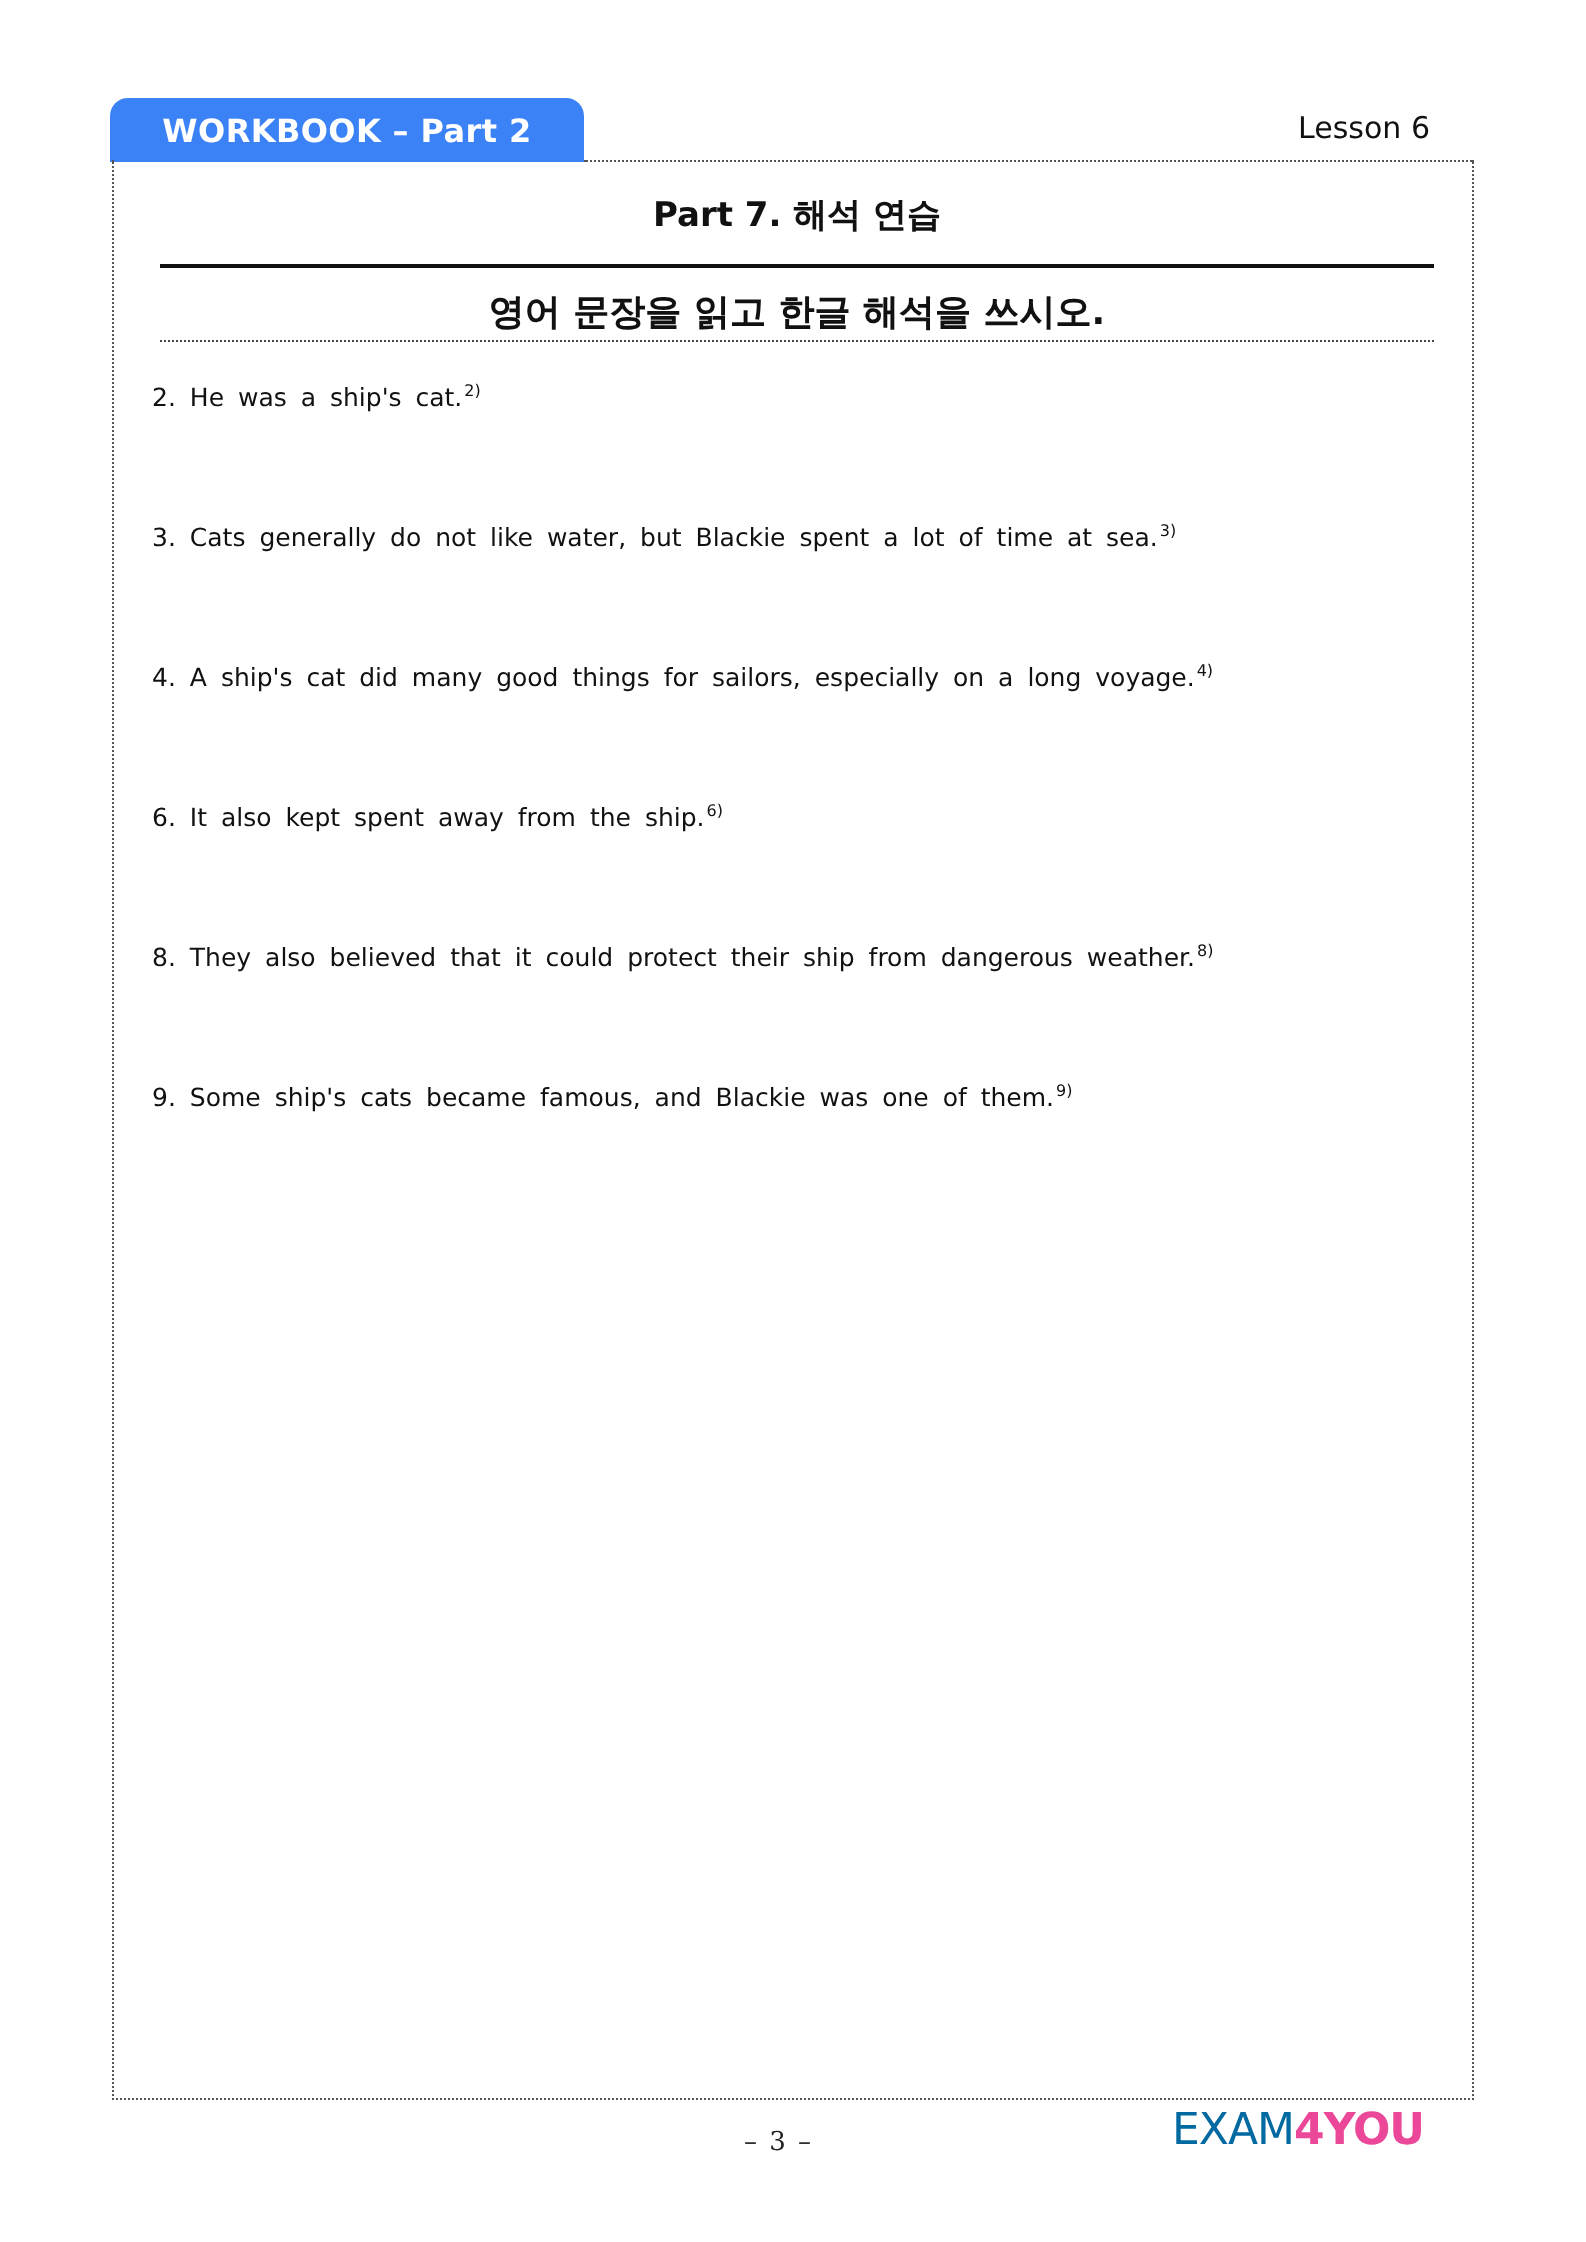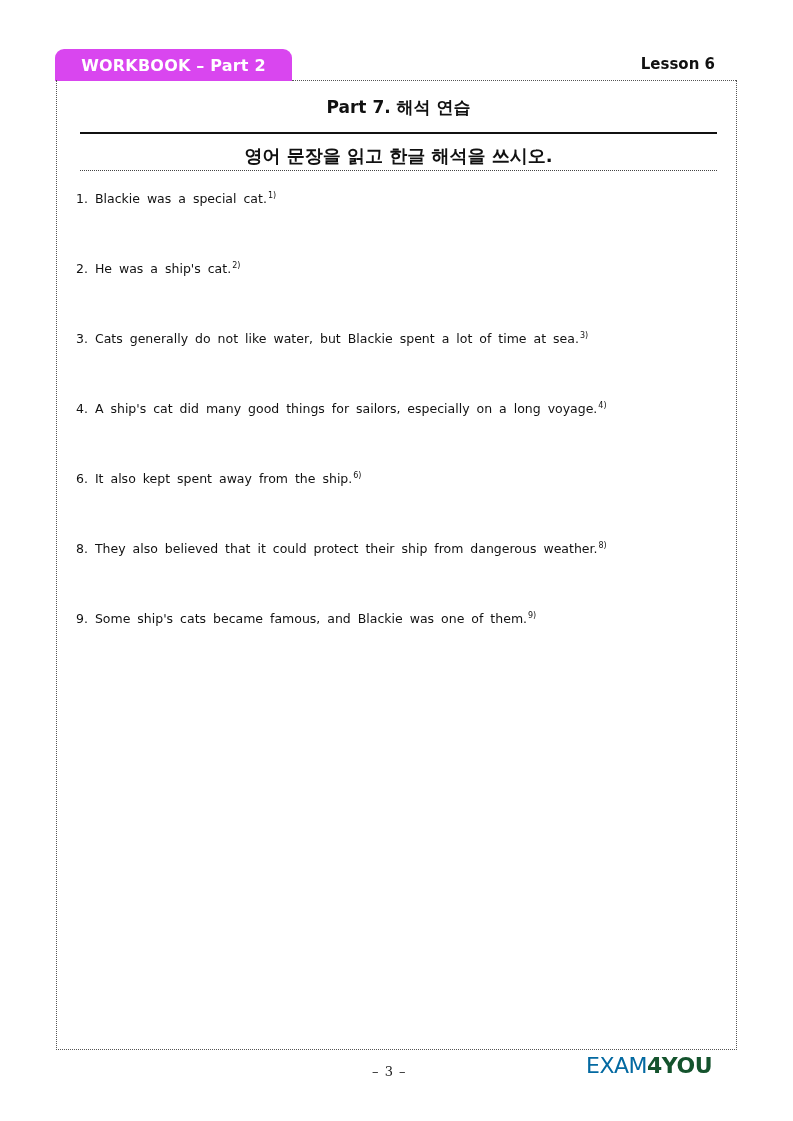--- a/index.html
+++ b/index.html
@@ -2,28 +2,28 @@
 <html><head>
   <meta charset="utf-8">
   <style>
     html, body { margin: 0; padding: 0; background: #ffffff; }
     body {
       width: 793px; height: 1121px; position: relative; overflow: hidden;
       font-family: "DejaVu Sans", "Liberation Sans", sans-serif; color: #111;
     }
     .tab {
       position: absolute; left: 55px; top: 49px; width: 237px; height: 32px;
-      background: #d946ef; border-radius: 9px 9px 0 0;
+      background: #3b82f6; border-radius: 9px 9px 0 0;
       color: #ffffff; font-weight: bold; font-size: 16px;
       display: flex; align-items: center; justify-content: center;
       letter-spacing: 0.2px;
     }
     .lesson {
       position: absolute; right: 78px; top: 55px;
-      font-weight: bold; font-size: 15px; color: #111;
+      font-weight: normal; font-size: 15px; color: #111;
     }
     .frame {
       position: absolute; left: 56px; top: 80px; width: 679px; height: 969px;
       border: 1px dotted #555; border-top: none;
     }
     .frame-top {
       position: absolute; left: 292px; top: 80px; width: 444px; height: 0;
       border-top: 1px dotted #555;
     }
     .title {
@@ -46,40 +46,39 @@
     }
     .q sup { font-size: 8px; vertical-align: 5px; margin-left: 1px; word-spacing: 0; }
     .page-num {
       position: absolute; left: 372px; top: 1064px;
       font-family: "DejaVu Serif", serif; font-size: 13px; color: #222; letter-spacing: 1px;
     }
     .logo {
       position: absolute; left: 586px; top: 1053px; font-size: 22px; letter-spacing: -0.5px;
     }
     .logo .a { color: #0369a1; }
-    .logo .b { color: #14532d; font-weight: bold; }
+    .logo .b { color: #ec4899; font-weight: bold; }
   </style>
 </head>
 <body>
 
 <div class="tab">
   <span>WORKBOOK – Part 2</span>
 </div>
 <div class="lesson">Lesson 6</div>
 
 <div class="frame-top"></div>
 <div class="frame"></div>
 
 <div class="title">Part 7. 해석 연습</div>
 <div class="rule-thick"></div>
 <div class="instruction">영어 문장을 읽고 한글 해석을 쓰시오.</div>
 <div class="rule-dotted"></div>
 
 <div class="questions">
-  <div class="q"><span>1.</span> <span>Blackie was a special cat.</span><sup>1)</sup></div>
   <div class="q"><span>2.</span> <span>He was a ship's cat.</span><sup>2)</sup></div>
   <div class="q"><span>3.</span> <span>Cats generally do not like water, but Blackie spent a lot of time at sea.</span><sup>3)</sup></div>
   <div class="q"><span>4.</span> <span>A ship's cat did many good things for sailors, especially on a long voyage.</span><sup>4)</sup></div>
   <div class="q"><span>6.</span> <span>It also kept spent away from the ship.</span><sup>6)</sup></div>
   <div class="q"><span>8.</span> <span>They also believed that it could protect their ship from dangerous weather.</span><sup>8)</sup></div>
   <div class="q"><span>9.</span> <span>Some ship's cats became famous, and Blackie was one of them.</span><sup>9)</sup></div>
 </div>
 
 <div class="page-num">– 3 –</div>
 <div class="logo"><span class="a">EXAM</span><span class="b">4YOU</span></div>

